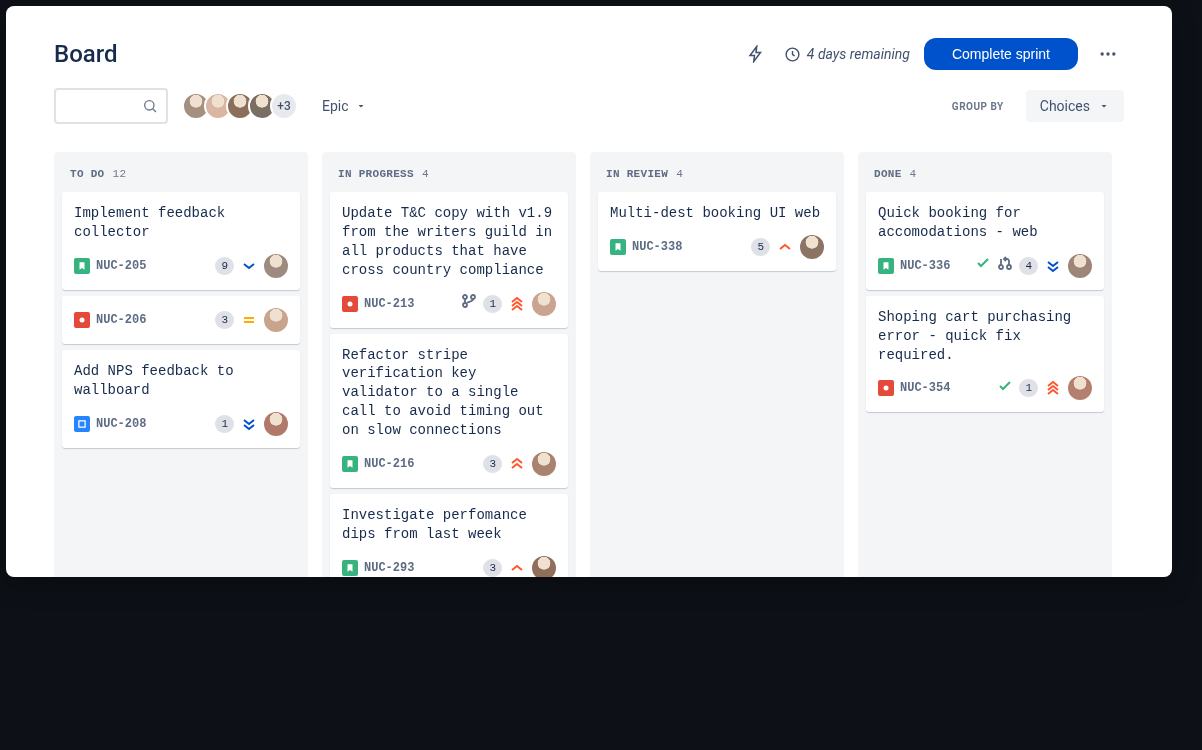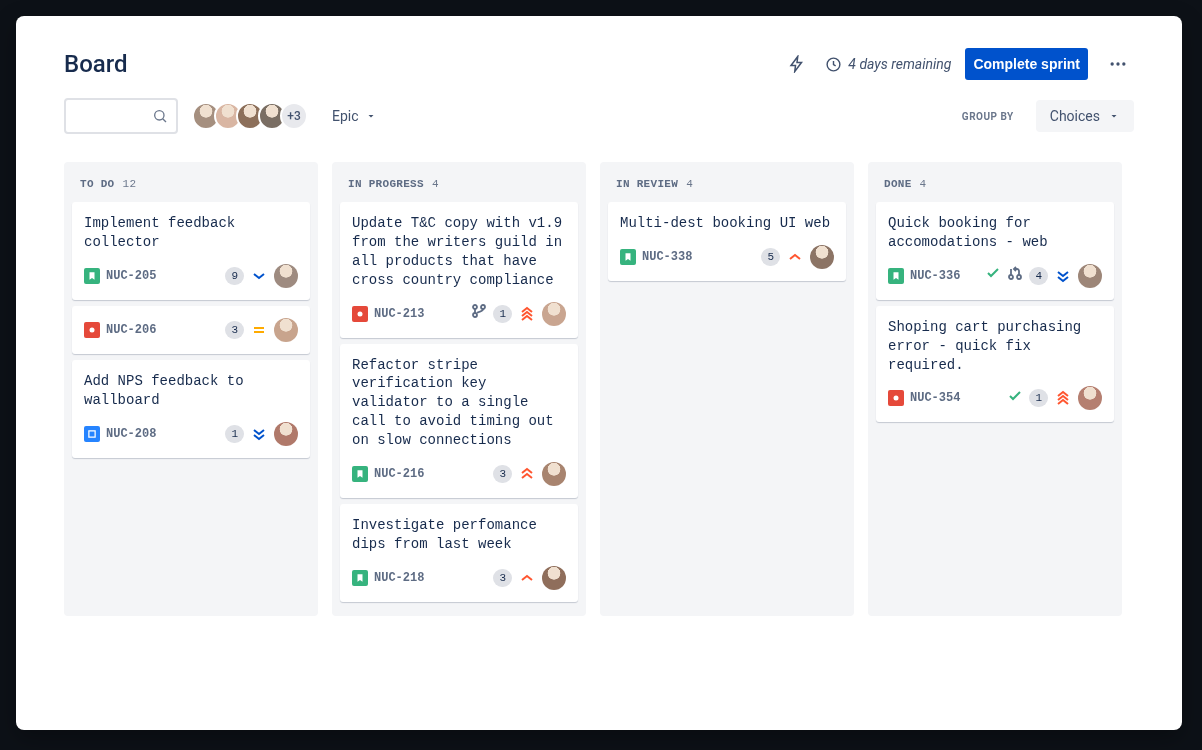--- a/index.html
+++ b/index.html
@@ -6,23 +6,23 @@
   body {
     font-family: -apple-system, BlinkMacSystemFont, "Segoe UI", Roboto, sans-serif;
     background: #0d1117;
     width: 1202px;
     height: 750px;
     overflow: hidden;
   }
   .window {
     background: #fff;
     border-radius: 8px;
-    margin: 16px;
+    margin: 6px;
     width: 1166px;
-    height: 714px;
+    height: 571px;
     box-shadow: 0 8px 24px rgba(0,0,0,0.3);
     padding: 32px 48px 0 48px;
     overflow: hidden;
   }
   
   .header {
     display: flex;
     align-items: center;
     justify-content: space-between;
     margin-bottom: 18px;
@@ -45,24 +45,24 @@
     border-radius: 3px;
   }
   .remaining {
     display: flex; align-items: center; gap: 6px;
     color: #42526e; font-size: 14px; font-style: italic;
   }
   .complete-btn {
     background: #0052cc;
     color: #fff;
     border: none;
-    padding: 8px 8px;
-    border-radius: 3px;
+    padding: 8px 28px;
+    border-radius: 12px;
     font-size: 14px;
-    font-weight: 700;
+    font-weight: 400;
     cursor: pointer;
   }
   .more-btn {
     width: 32px; height: 32px;
     display: flex; align-items: center; justify-content: center;
     cursor: pointer;
     border-radius: 3px;
     color: #42526e;
   }
   
@@ -417,21 +417,21 @@
         </div>
         <div class="card">
           <div class="card-title">Investigate perfomance dips from last week</div>
           <div class="card-foot">
             <div class="card-key">
               <div class="type-ic type-story">
                 <svg viewBox="0 0 16 16" fill="#fff">
                   <path d="M4 2h8v12l-4-3-4 3z"></path>
                 </svg>
               </div>
-              <span>NUC-218</span>
+              <span>NUC-293</span>
             </div>
             <div class="card-meta">
               <span class="badge">3</span>
               <div class="prio">
                 <svg width="16" height="16" viewBox="0 0 16 16" fill="none" stroke="#ff5630" stroke-width="2">
                   <path d="M3 10l5-4 5 4"></path>
                 </svg>
               </div>
               <div class="assignee" style="background: radial-gradient(circle at 50% 30%, rgb(240, 224, 208) 30%, rgb(143, 110, 91) 32%);"></div>
             </div>

